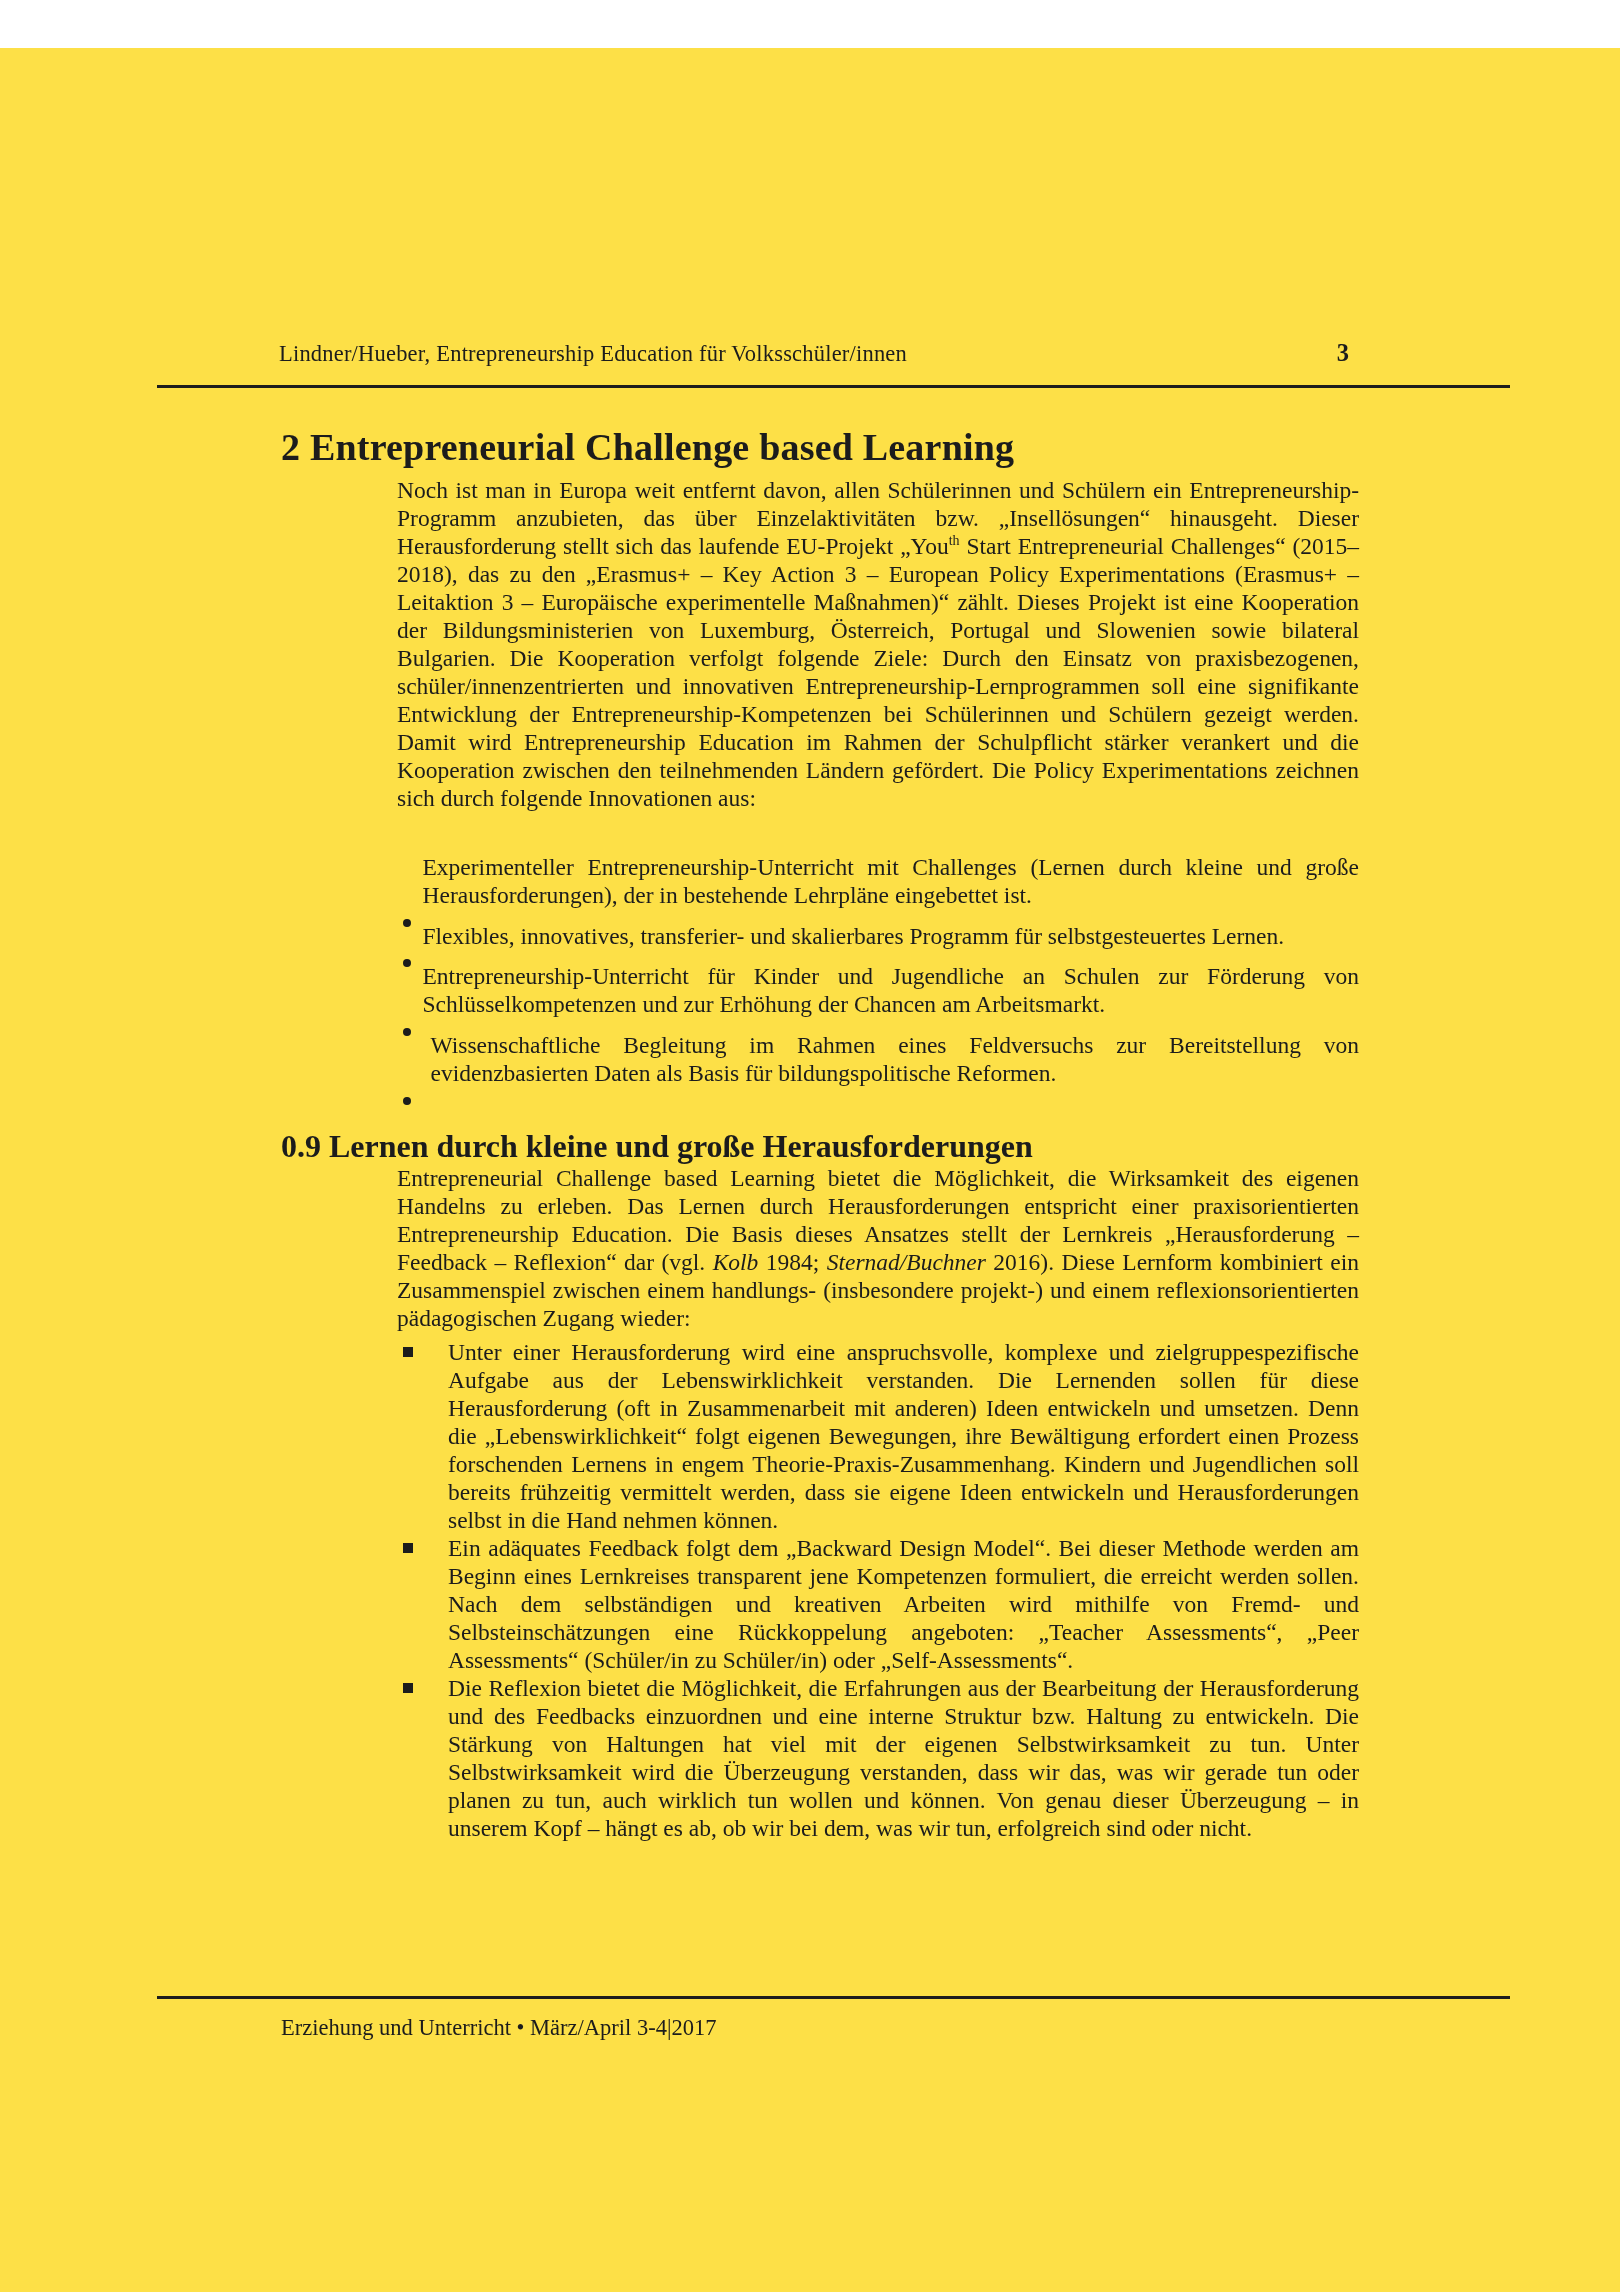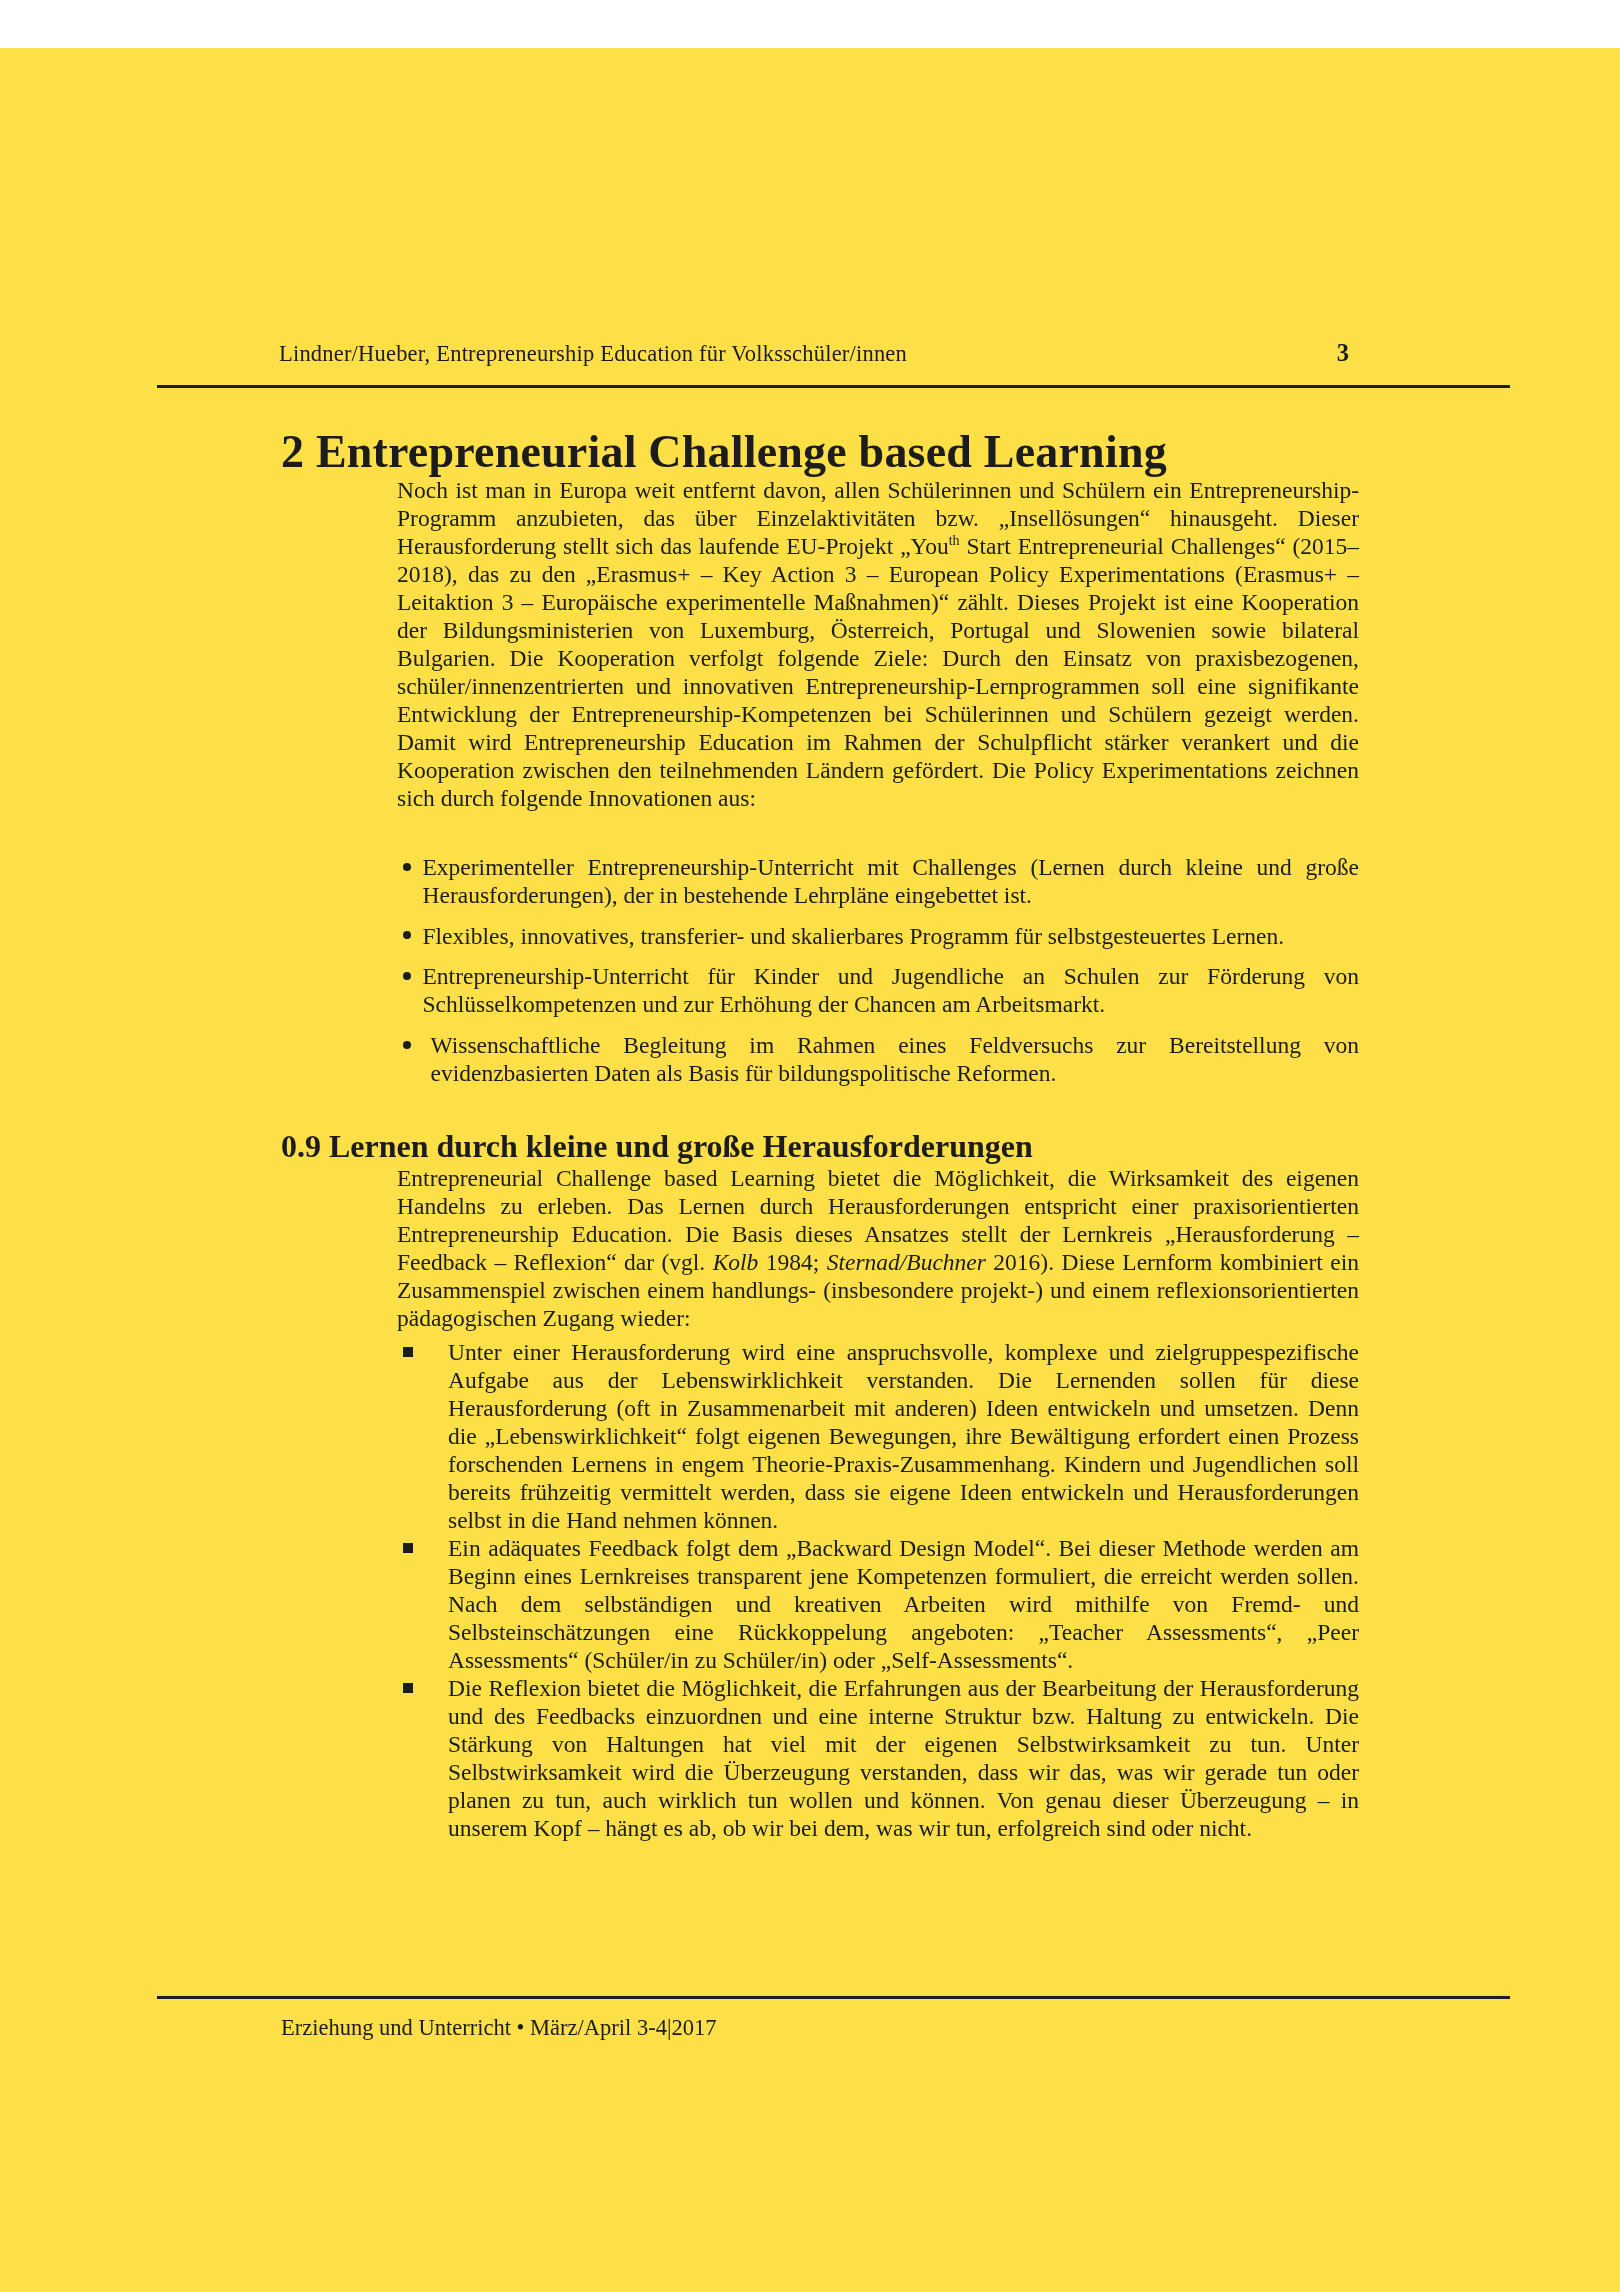--- a/index.html
+++ b/index.html
@@ -34,21 +34,21 @@
 
   .rule { position: absolute; left: 157px; width: 1353px; height: 2.9px; background: #1d1d1d; }
   .rule-top { top: 337px; }
   .rule-bottom { top: 1948px; }
 
   
   .h1 {
     position: absolute;
     top: 377px;
     left: 281px;
-    font-size: 46px;
+    font-size: 38px;
     font-weight: bold;
     letter-spacing: 0.2px;
     white-space: nowrap;
   }
   .h2 {
     position: absolute;
     top: 1080px;
     left: 281px;
     font-size: 32px;
     font-weight: bold;
@@ -69,21 +69,21 @@
 
   sup.sup {
     font-size: 14px;
     vertical-align: super;
     line-height: 0;
   }
   .cite { font-style: italic; }
 
   
   .list-round { top: 805px; }
-  .list-round .li { display: flex; margin-bottom: 12.7px; }
+  .list-round .li { display: flex; margin-bottom: 12.7px; align-items: flex-end; }
   .list-round .li:last-child { margin-bottom: 0; gap: 8px; }
   .marker-cell-round {
     flex: 0 0 25.5px;
     position: relative;
   }
   .dot {
     position: absolute;
     left: 5.9px;
     top: 9.8px;
     width: 7.8px;

